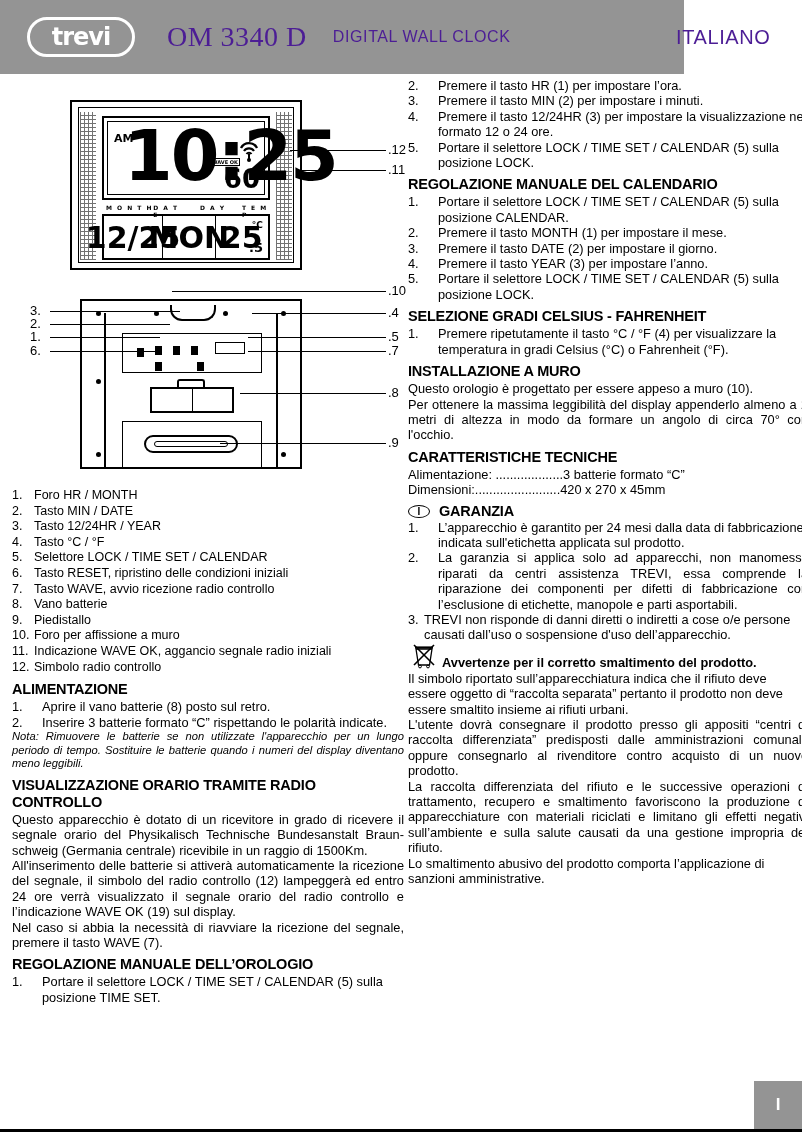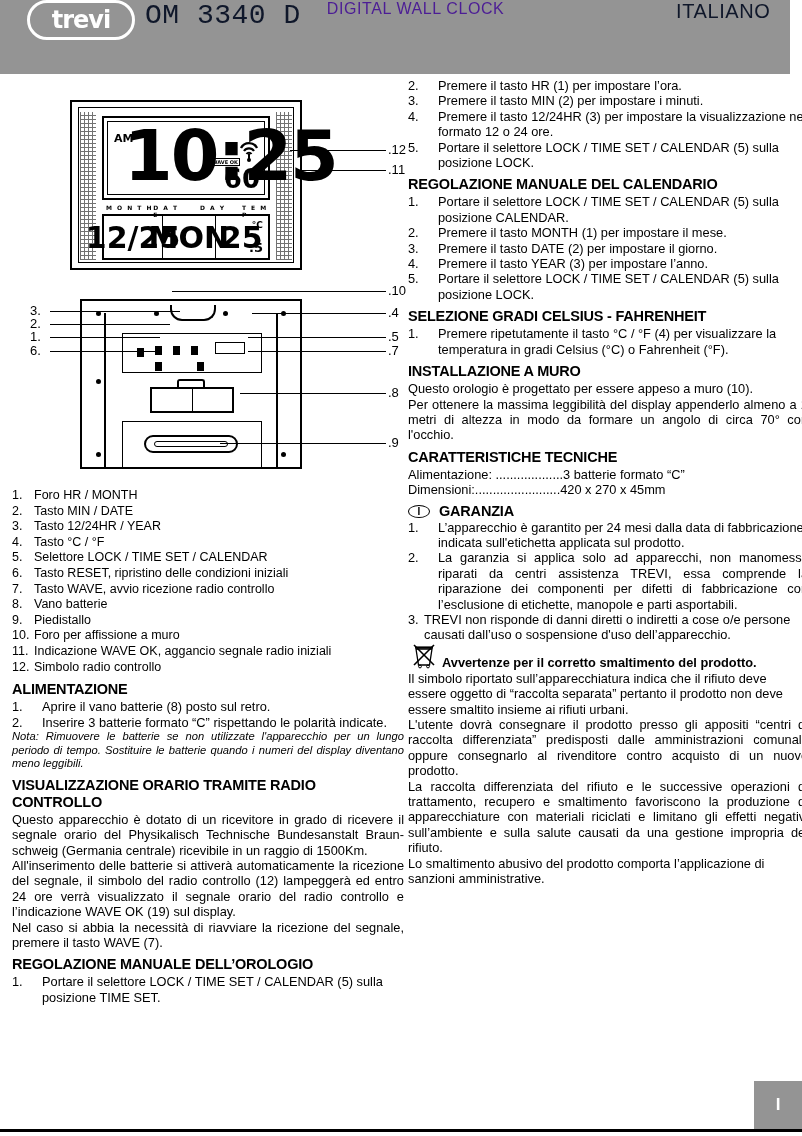--- a/index.html
+++ b/index.html
@@ -7,43 +7,43 @@
     width: 802px; height: 1136px;
     background: #ffffff;
     font-family: "Liberation Sans", sans-serif;
     color: #000;
     overflow: hidden;
   }
   .page { position: relative; width: 802px; height: 1136px; background: #fff; }
 
   
   .header {
-    position: absolute; left: 0; top: 0; width: 790px; height: 74px;
+    position: absolute; left: 0; top: 0; width: 684px; height: 74px;
     background: #949494;
-    display: flex; align-items: flex-start;
+    display: flex; align-items: center;
   }
   .logo {
     margin-left: 27px;
     width: 108px; height: 40px; border: 3px solid #fff; border-radius: 20px;
     display: flex; align-items: center; justify-content: center;
   }
   .logo-text {
     color: #fff; font-size: 24px; font-weight: bold; letter-spacing: -1px;
     font-family: "DejaVu Sans", sans-serif;
   }
   .model {
-    color: #0f172a; font-size: 28px; margin-left: 10px; letter-spacing: 0.5px;
-    font-family: Liberation Mono, monospace;
+    color: #4c1d95; font-size: 28px; margin-left: 32px; letter-spacing: 0.5px;
+    font-family: Liberation Serif, serif;
   }
   .subtitle {
     color: #4c1d95; font-size: 16px; margin-left: 26px; letter-spacing: 0.6px;
     font-family: "Liberation Sans", sans-serif;
   }
   .language {
-    color: #0f172a; font-size: 20px; position: absolute; left: 676px;
+    color: #4c1d95; font-size: 20px; position: absolute; left: 676px;
     letter-spacing: 0.6px;
   }
 
   
   .col-left  { position: absolute; left: 12px;  top: 92px; width: 392px; }
   .col-right { position: absolute; left: 408px; top: 78px; width: 400px; }
 
   
   .fig-front { position: relative; width: 392px; height: 185px; }
   .lcd-outer {

